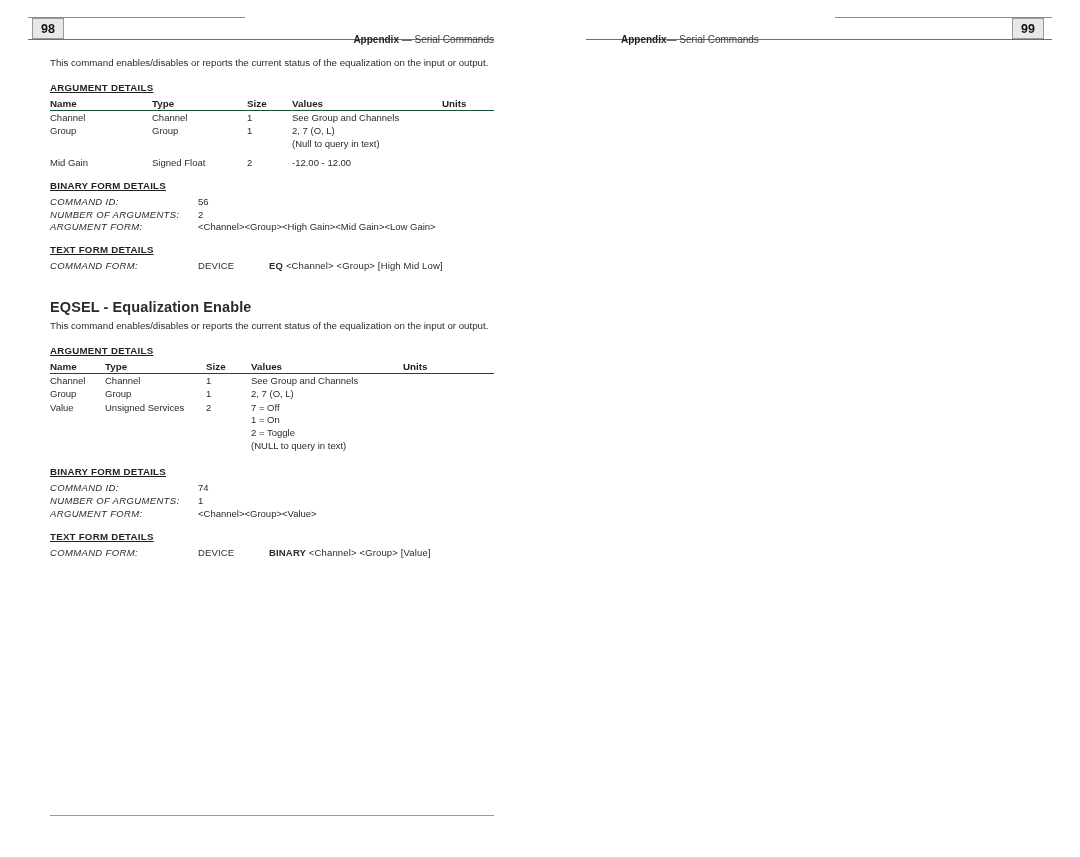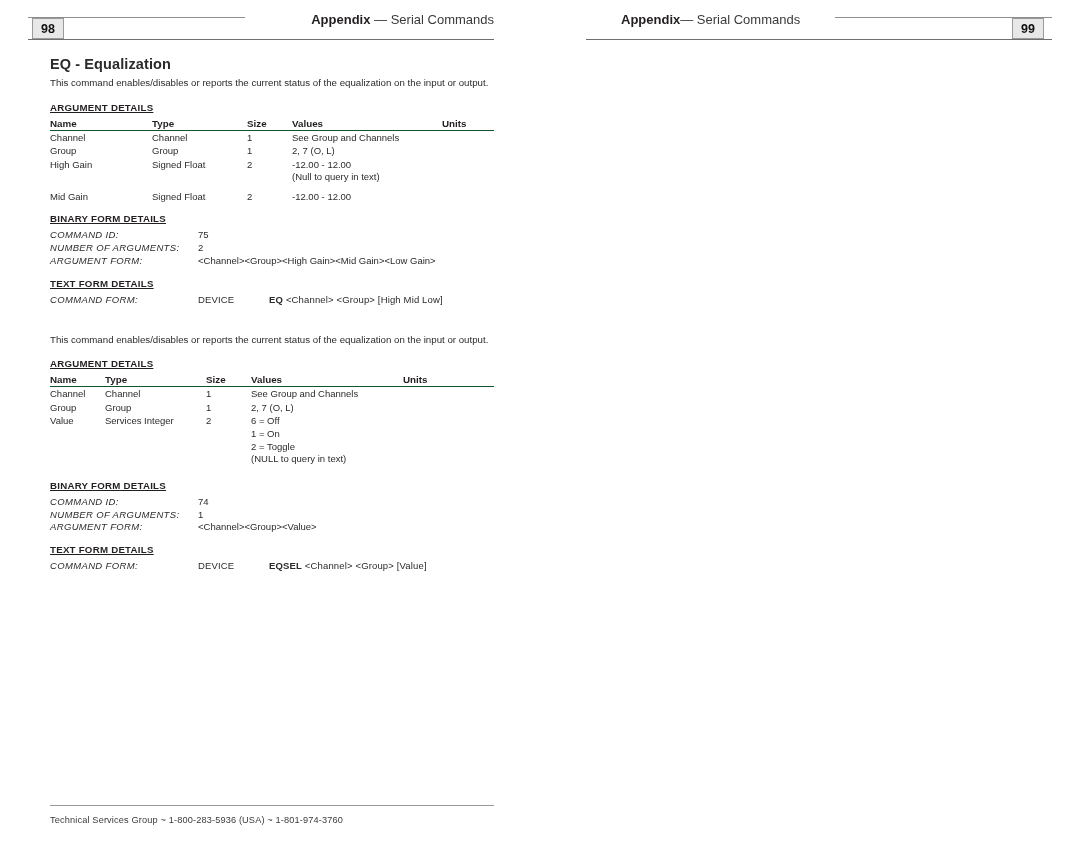--- a/index.html
+++ b/index.html
@@ -55,22 +55,22 @@
     border: 1px solid #9a9a9a;
     font-size: 12.5px;
     font-weight: bold;
     text-align: center;
     line-height: 21px;
     color: #111;
     box-sizing: border-box;
   }
   .runhead {
     position: absolute;
-    top: 12px;
-    font-size: 13px;
+    top: 34px;
+    font-size: 10px;
     color: #3a3a3a;
     white-space: nowrap;
   }
   .runhead b { font-weight: bold; color: #231f20; }
   .runhead .dash { font-weight: normal; }
 
   .page-left  .head-rule-top    { left: 28px;  width: 217px; }
   .page-left  .head-rule-bottom { left: 28px;  width: 466px; }
   .page-left  .folio            { left: 32px; }
   .page-left  .runhead          { right: 46px; }
@@ -189,21 +189,20 @@
     <div class="head">
       <div class="head-rule-top"></div>
       <div class="head-rule-bottom"></div>
       <div class="folio">98</div>
       <div class="runhead"><b>Appendix</b><span class="dash"> — </span><span>Serial Commands</span></div>
     </div>
 
     <div class="col">
 
       <div class="section">
-        <h2 class="cmd-title">EQ - Equalization</h2>
         <p class="desc">This command enables/disables or reports the current status of the equalization on the input or output.</p>
         <div class="sub-head-wrap">
           <span class="sub-head">ARGUMENT DETAILS</span>
         </div>
 
         <table class="args">
           <colgroup>
               <col style="width:102px">
               <col style="width:95px">
               <col style="width:45px">
@@ -227,27 +226,20 @@
               <td>See Group and Channels</td>
               <td></td>
             </tr>
             <tr>
               <td>Group</td>
               <td>Group</td>
               <td>1</td>
               <td>2, 7 (O, L)</td>
               <td></td>
             </tr>
-            <tr>
-              <td>High Gain</td>
-              <td>Signed Float</td>
-              <td>2</td>
-              <td>-12.00 - 12.00</td>
-              <td></td>
-            </tr>
             <tr class="cont">
               <td></td>
               <td></td>
               <td></td>
               <td>(Null to query in text)</td>
               <td></td>
             </tr>
             <tr>
               <td class="pad-top">Mid Gain</td>
               <td class="pad-top">Signed Float</td>
@@ -257,21 +249,21 @@
             </tr>
           </tbody>
         </table>
 
         <div class="sub-head-wrap">
           <span class="sub-head">BINARY FORM DETAILS</span>
         </div>
         <div class="detail-rows kw-wide">
           <div class="drow">
             <span class="k">COMMAND ID:</span>
-            <span class="v">75</span>
+            <span class="v">56</span>
           </div>
           <div class="drow">
             <span class="k">NUMBER OF ARGUMENTS:</span>
             <span class="v">2</span>
           </div>
           <div class="drow">
             <span class="k">ARGUMENT FORM:</span>
             <span class="v">&lt;Channel&gt;&lt;Group&gt;&lt;High Gain&gt;&lt;Mid Gain&gt;&lt;Low Gain&gt;</span>
           </div>
         </div>
@@ -281,20 +273,21 @@
         </div>
         <div class="detail-rows kw-wide">
           <div class="drow cmdform">
             <span class="k">COMMAND FORM:</span>
             <span class="v"><span>DEVICE </span><b>EQ</b><span> &lt;Channel&gt; &lt;Group&gt; [High Mid Low]</span></span>
           </div>
         </div>
       </div>
 
       <div class="section" style="margin-top:26px;">
+        <h2 class="cmd-title">EQSEL - Equalization Enable</h2>
         <p class="desc">This command enables/disables or reports the current status of the equalization on the input or output.</p>
         <div class="sub-head-wrap">
           <span class="sub-head">ARGUMENT DETAILS</span>
         </div>
 
         <table class="args">
           <colgroup>
               <col style="width:55px">
               <col style="width:101px">
               <col style="width:45px">
@@ -320,23 +313,23 @@
             </tr>
             <tr>
               <td>Group</td>
               <td>Group</td>
               <td>1</td>
               <td>2, 7 (O, L)</td>
               <td></td>
             </tr>
             <tr>
               <td>Value</td>
-              <td>Services Integer</td>
+              <td>Unsigned Services</td>
               <td>2</td>
-              <td>6 = Off</td>
+              <td>7 = Off</td>
               <td></td>
             </tr>
             <tr class="cont">
               <td></td>
                 <td></td>
                 <td></td>
               <td>1 = On</td>
                 <td></td>
             </tr>
             <tr class="cont">
@@ -373,30 +366,29 @@
             <span class="v">&lt;Channel&gt;&lt;Group&gt;&lt;Value&gt;</span>
           </div>
         </div>
 
         <div class="sub-head-wrap">
           <span class="sub-head">TEXT FORM DETAILS</span>
         </div>
         <div class="detail-rows kw-wide">
           <div class="drow cmdform">
             <span class="k">COMMAND FORM:</span>
-            <span class="v"><span>DEVICE </span><b>EQSEL</b><span> &lt;Channel&gt; &lt;Group&gt; [Value]</span></span>
+            <span class="v"><span>DEVICE </span><b>BINARY</b><span> &lt;Channel&gt; &lt;Group&gt; [Value]</span></span>
           </div>
         </div>
       </div>
 
     </div>
 
     <div class="foot">
       <div class="foot-rule"></div>
-      <div class="foot-txt">Technical Services Group ~ 1-800-283-5936 (USA) ~ 1-801-974-3760</div>
     </div>
   </div>
 
   <div class="page page-right">
 
     <div class="head">
       <div class="head-rule-top"></div>
       <div class="head-rule-bottom"></div>
       <div class="folio">99</div>
       <div class="runhead"><b>Appendix</b><span class="dash">— </span><span>Serial Commands</span></div>

